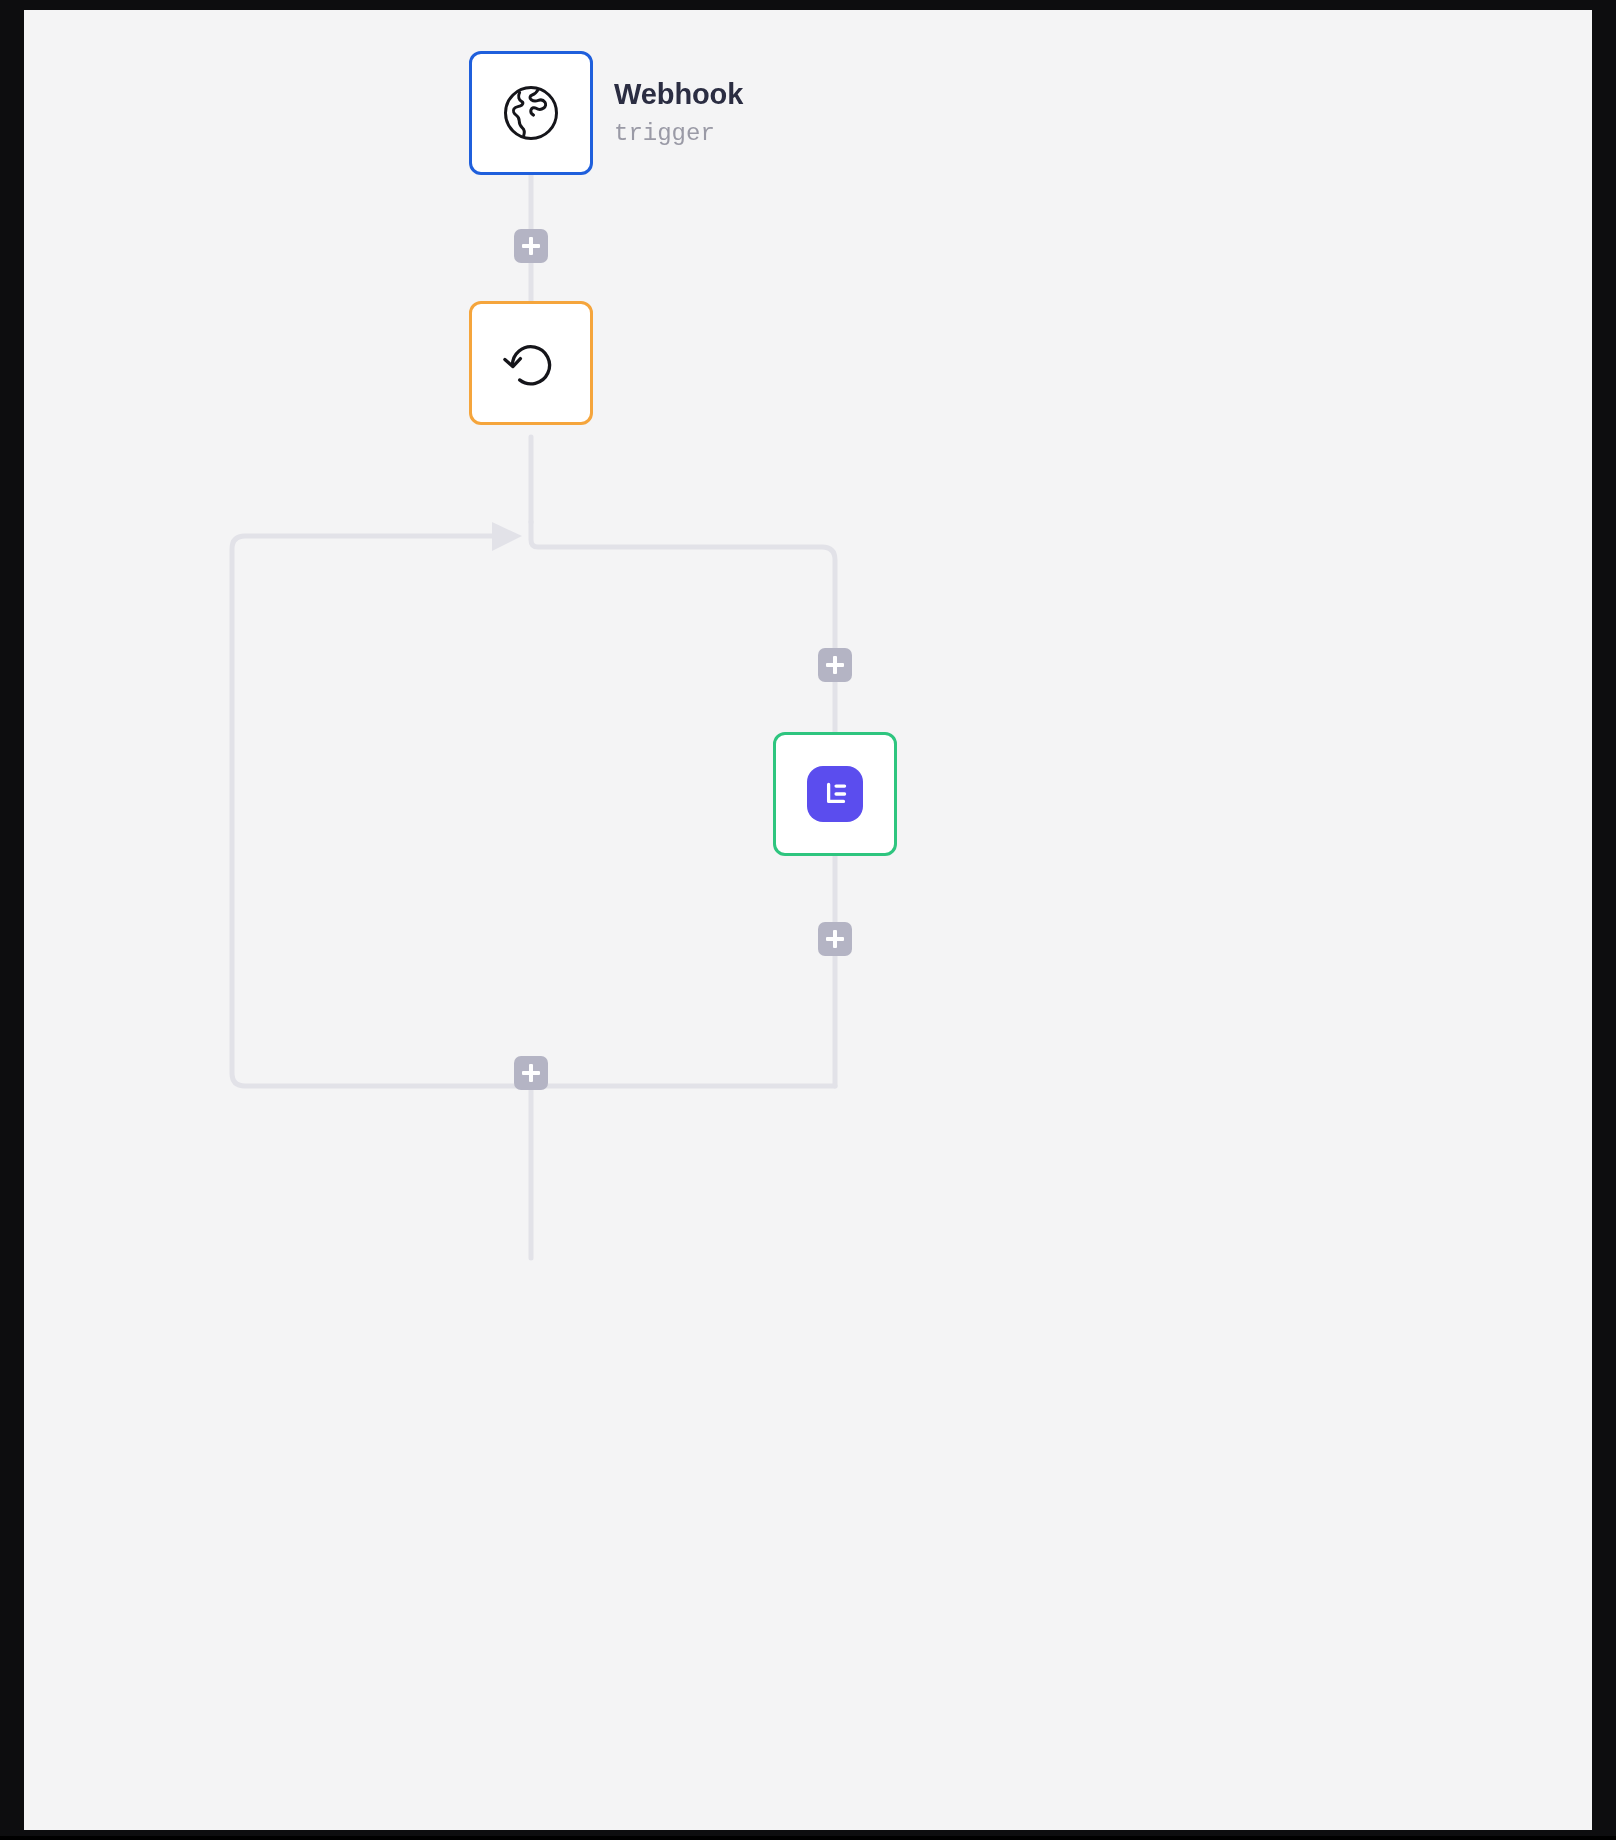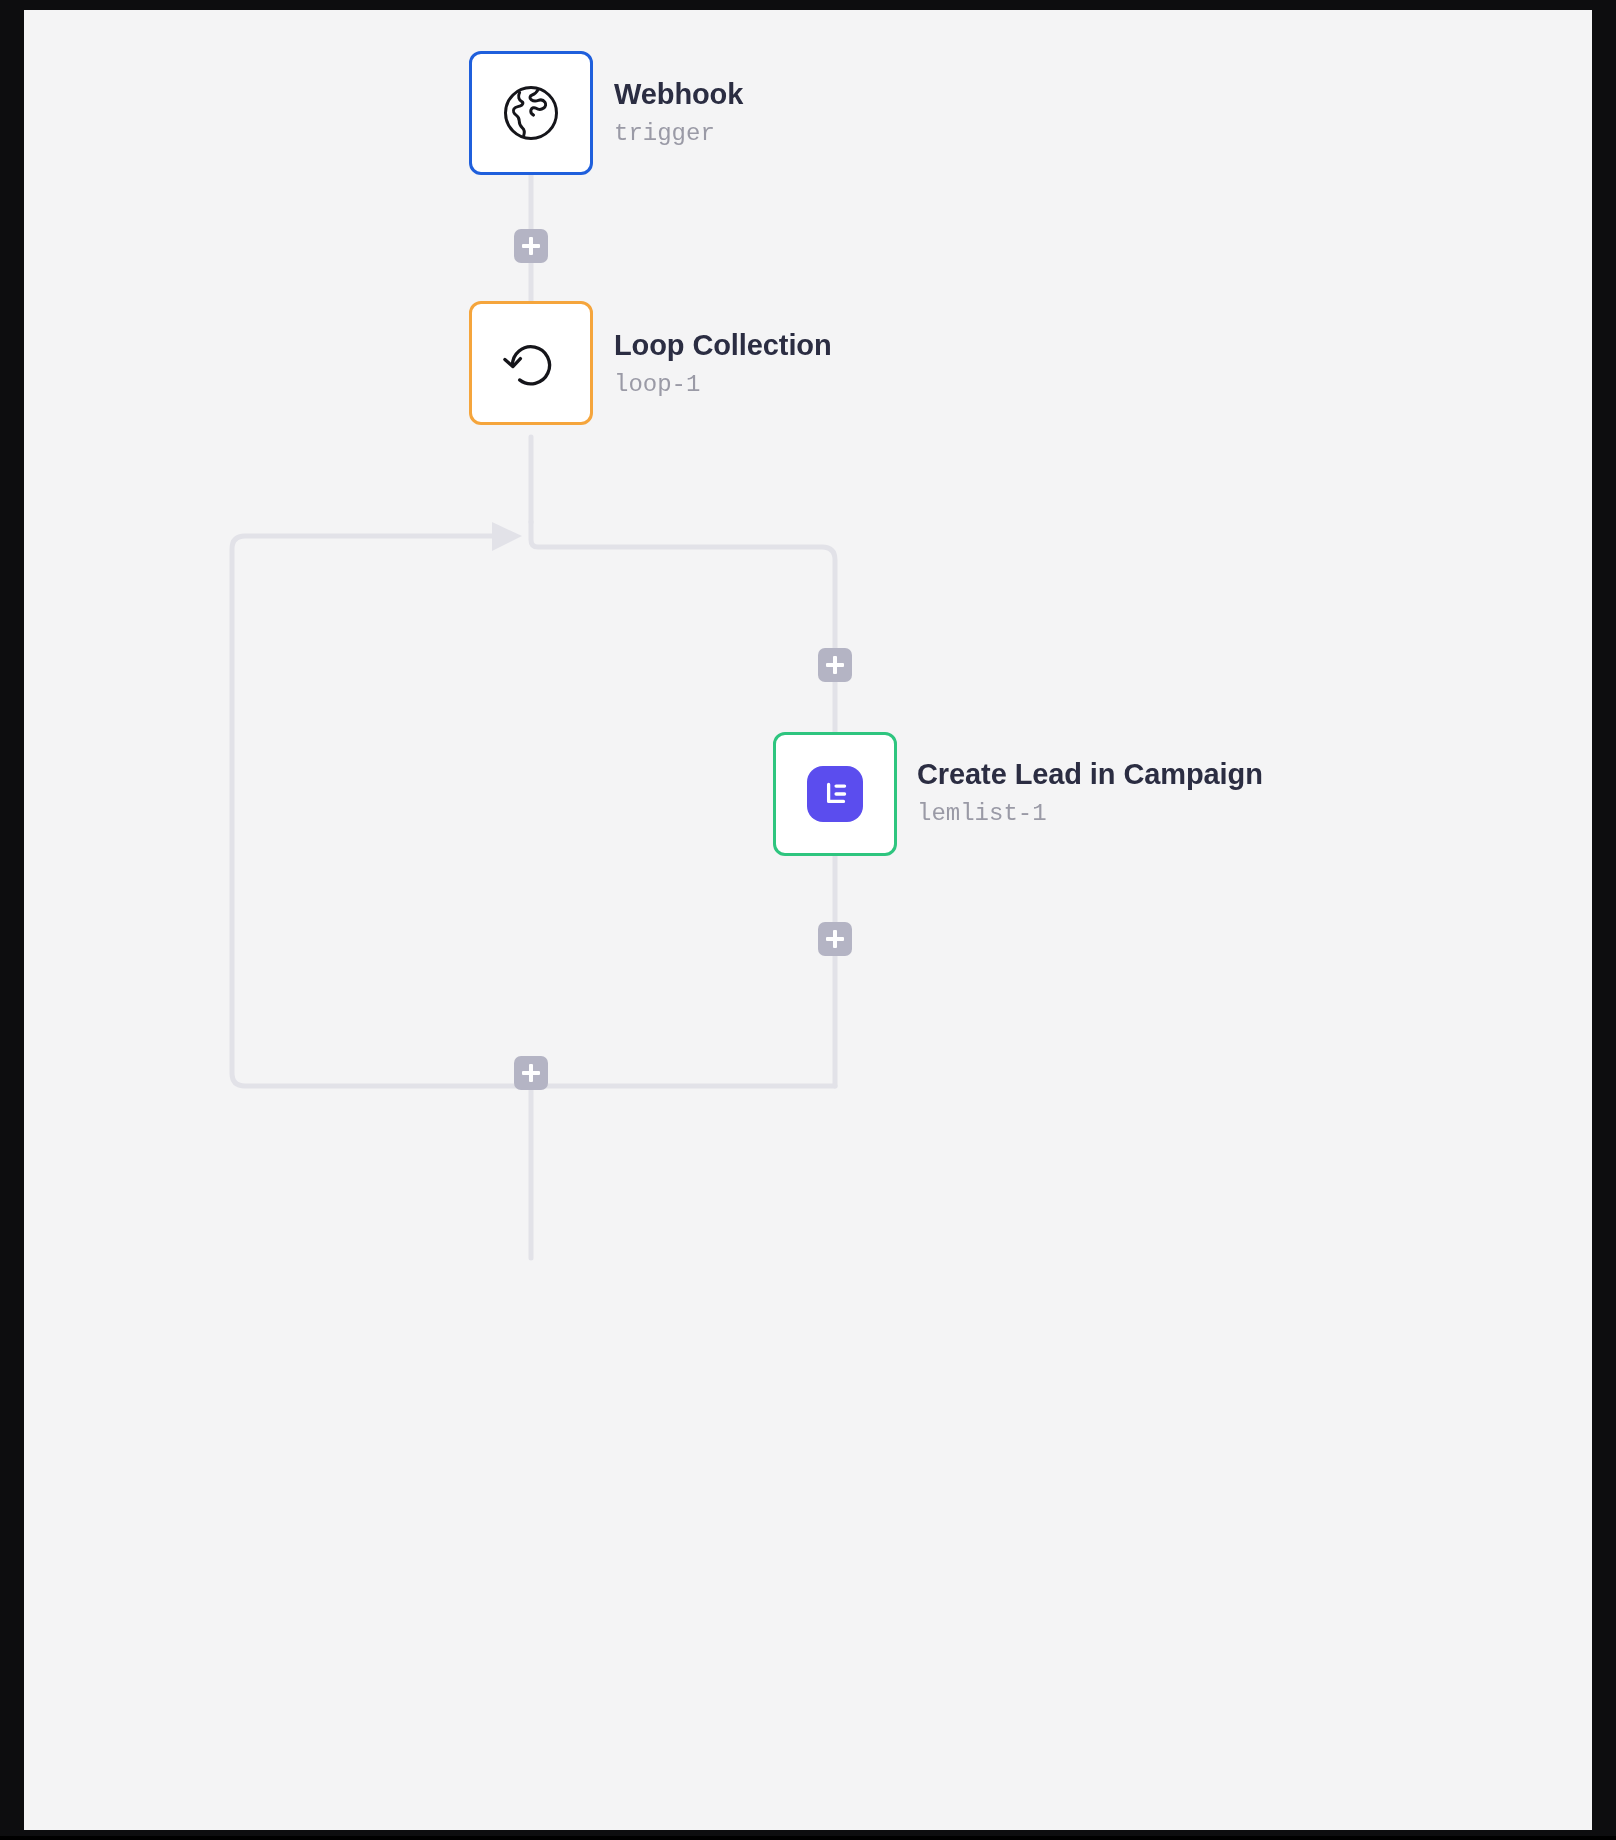--- a/index.html
+++ b/index.html
@@ -185,41 +185,33 @@
     <div class="plus-btn" style="left:490px; top:219px;"></div>
 
     <div class="node loop-border" style="left:445px; top:291px;">
       <span class="node-icon">
         <svg width="66" height="66" viewBox="0 0 48 48" fill="none" stroke="#15151a" stroke-width="2.4" stroke-linecap="round" stroke-linejoin="round">
           <path d="M10.5 26 a13.5 13.5 0 1 1 5.2 10.3"></path>
           <path d="M5 21.5 L10.8 26.6 L16.3 20.8"></path>
         </svg>
       </span>
     </div>
-    <div class="node-label" style="left:590px; top:313px; height:82px;">
-      <span class="node-title">Loop Collection</span>
-      <span class="node-subtitle">loop-1</span>
-    </div>
 
     <div class="plus-btn" style="left:794px; top:638px;"></div>
 
     <div class="node action-border" style="left:749px; top:722px;">
       <span class="node-icon">
         <span class="lemlist-tile">
           <svg width="34" height="34" viewBox="0 0 32 32" fill="none" stroke="#ffffff" stroke-width="3.1" stroke-linecap="round" stroke-linejoin="round">
             <path d="M10 7 L10 23 L24 23"></path>
             <path d="M17 8.5 L25 8.5"></path>
             <path d="M17 16 L25 16"></path>
           </svg>
         </span>
       </span>
     </div>
-    <div class="node-label" style="left:893px; top:742px; height:82px;">
-      <span class="node-title">Create Lead in Campaign</span>
-      <span class="node-subtitle">lemlist-1</span>
-    </div>
 
     <div class="plus-btn" style="left:794px; top:912px;"></div>
 
     <div class="plus-btn" style="left:490px; top:1046px;"></div>
 
   </div>
 </div>
 
 </body></html>

